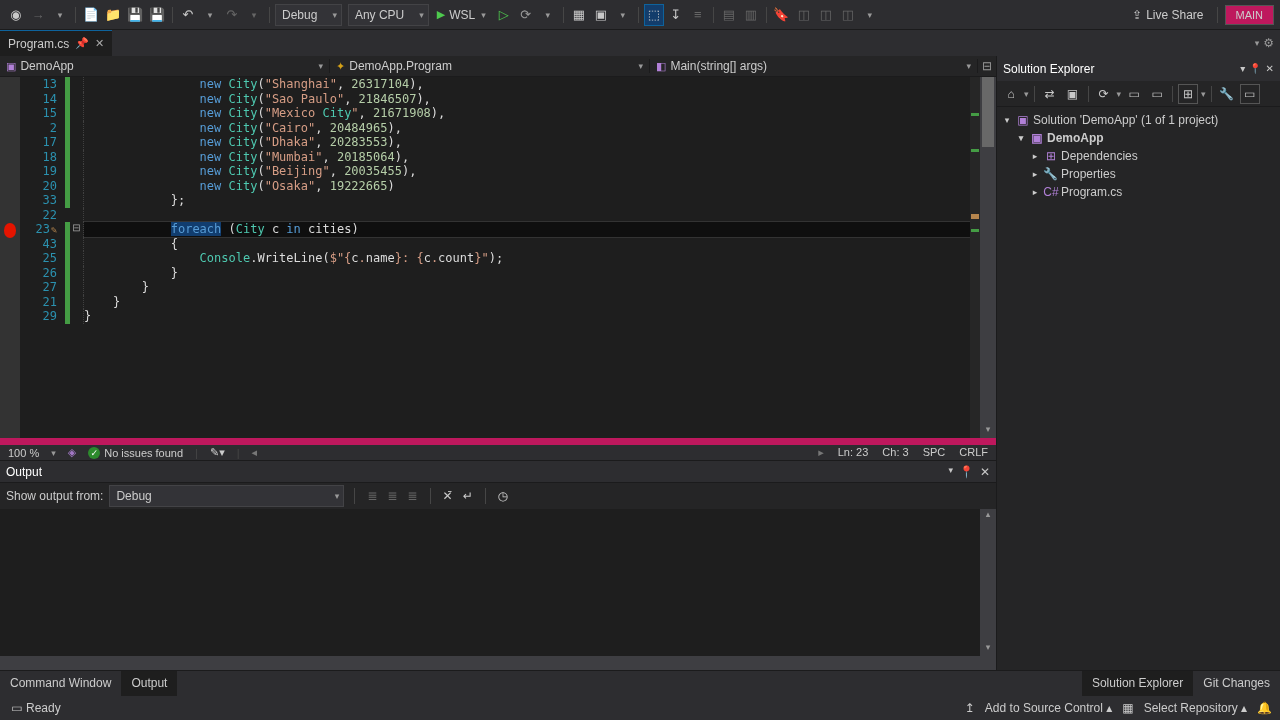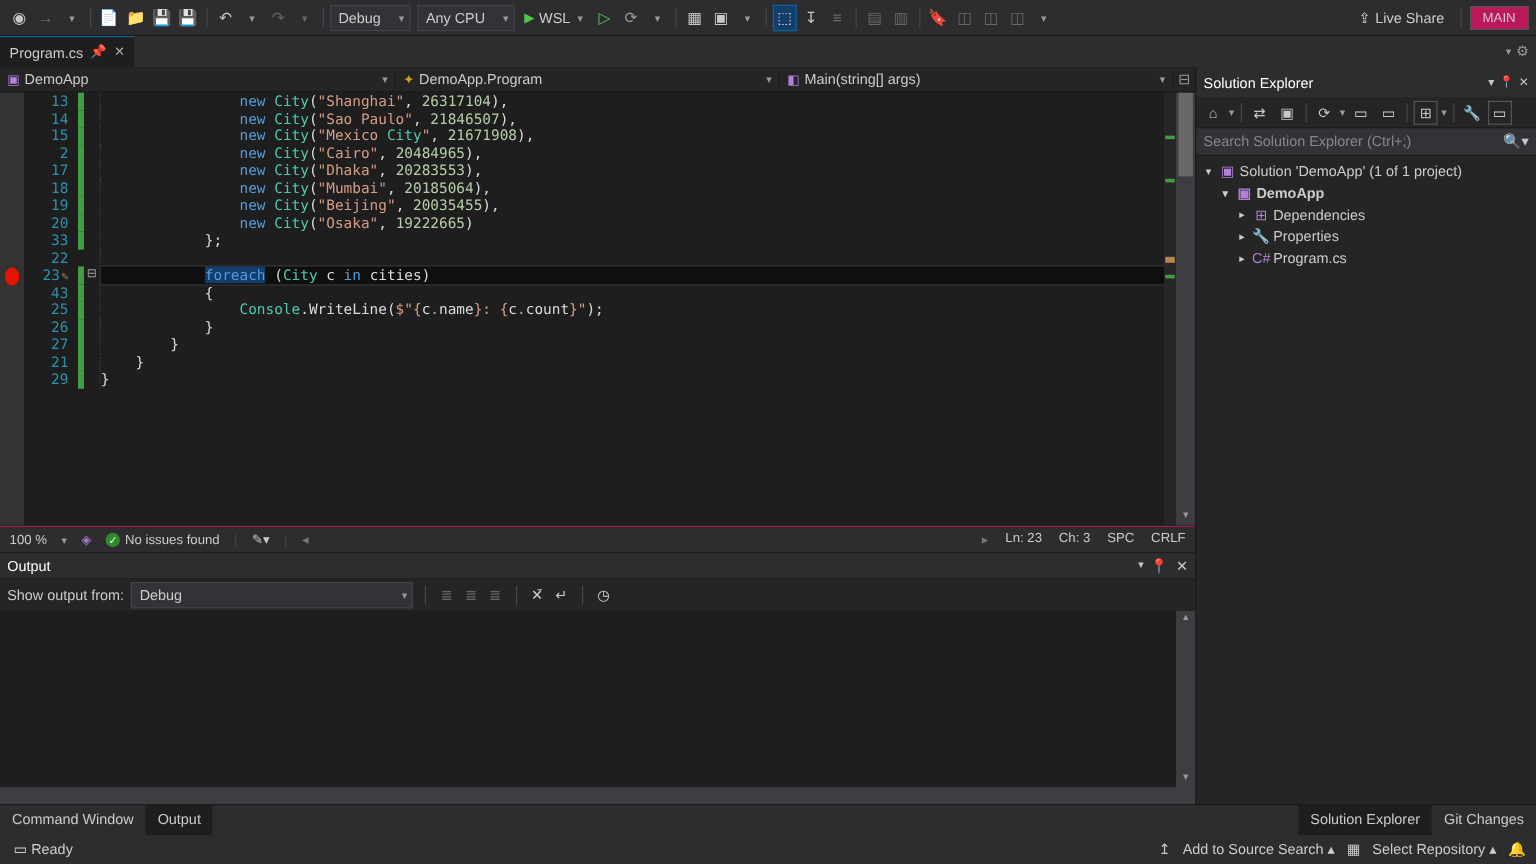--- a/index.html
+++ b/index.html
@@ -113,21 +113,21 @@
 .hl-token { background: #113d6f; }
 
 .vscroll { width: 16px; background: #3e3e42; position: relative; }
 .vthumb { position: absolute; left: 2px; right: 2px; top: 0; height: 70px; background: #686868; }
 .vscroll .arrow { position: absolute; left: 0; right: 0; height: 14px; text-align: center; color: #999; font-size: 9px; }
 .ov-strip { width: 10px; background: #262626; position: relative; }
 .ov-mark { position: absolute; left: 1px; right: 1px; height: 3px; }
 
 .editor-status {
   height: 22px; background: #2d2d30; display: flex; align-items: center; padding: 0 8px; gap: 12px;
-  border-top: 1px solid #be185d; color: #ccc; font-size: 11px;
+  border-top: 7px solid #be185d; color: #ccc; font-size: 11px;
 }
 .editor-status .chev { font-size: 9px; color: #999; }
 .editor-status .noissues { display: flex; align-items: center; gap: 4px;}
 .editor-status .green-circle { width: 12px; height: 12px; border-radius: 50%; background: #2d8a2d; display:inline-flex;align-items:center;justify-content:center;color:#fff;font-size:9px;}
 .editor-status .right { margin-left: auto; display: flex; gap: 14px; }
 
 .output-pane { border-top: 1px solid #1b1b1c; background: #252526; display:flex; flex-direction:column; }
 .output-title {
   height: 22px; background: #2d2d30; display: flex; align-items: center; padding: 0 6px; color: #fff; border-bottom: 1px solid #1b1b1c;
 }
@@ -438,24 +438,20 @@
       <div style="font-size:9px;color:#999">▾</div>
       <div class="ico">▭</div>
       <div class="ico">▭</div>
       <div class="sep"></div>
       <div class="ico" style="border:1px solid #555">⊞</div>
       <div style="font-size:9px;color:#999">▾</div>
       <div class="sep"></div>
       <div class="ico">🔧</div>
       <div class="ico" style="border:1px solid #555">▭</div>
     </div>
-    <div class="se-search">
-      <span>Search Solution Explorer (Ctrl+;)</span>
-      <span class="mag">🔍▾</span>
-    </div>
     <div class="se-tree" id="se-tree">
         <div class="se-node" style="padding-left: 4px;">
           <span class="exp">▾</span>
           <span class="glyph" style="color:#b180d7">▣</span>
           <span>Solution 'DemoApp' (1 of 1 project)</span>
         </div>
         <div class="se-node bold" style="padding-left: 18px;">
           <span class="exp">▾</span>
           <span class="glyph" style="color:#b180d7">▣</span>
           <span>DemoApp</span>
@@ -489,21 +485,21 @@
       <div class="btab">Git Changes</div>
     </div>
 </div>
 
 <div class="status-bar dark">
   <span class="ico">▭</span>
   <span>Ready</span>
   <div class="right">
     <span>↥</span>
     <span>
-      <span>Add to Source Search</span> ▴
+      <span>Add to Source Control</span> ▴
     </span>
     <span>▦</span>
     <span>
       <span>Select Repository</span> ▴
     </span>
     <span>🔔</span>
   </div>
 </div>
 
 </body></html>

